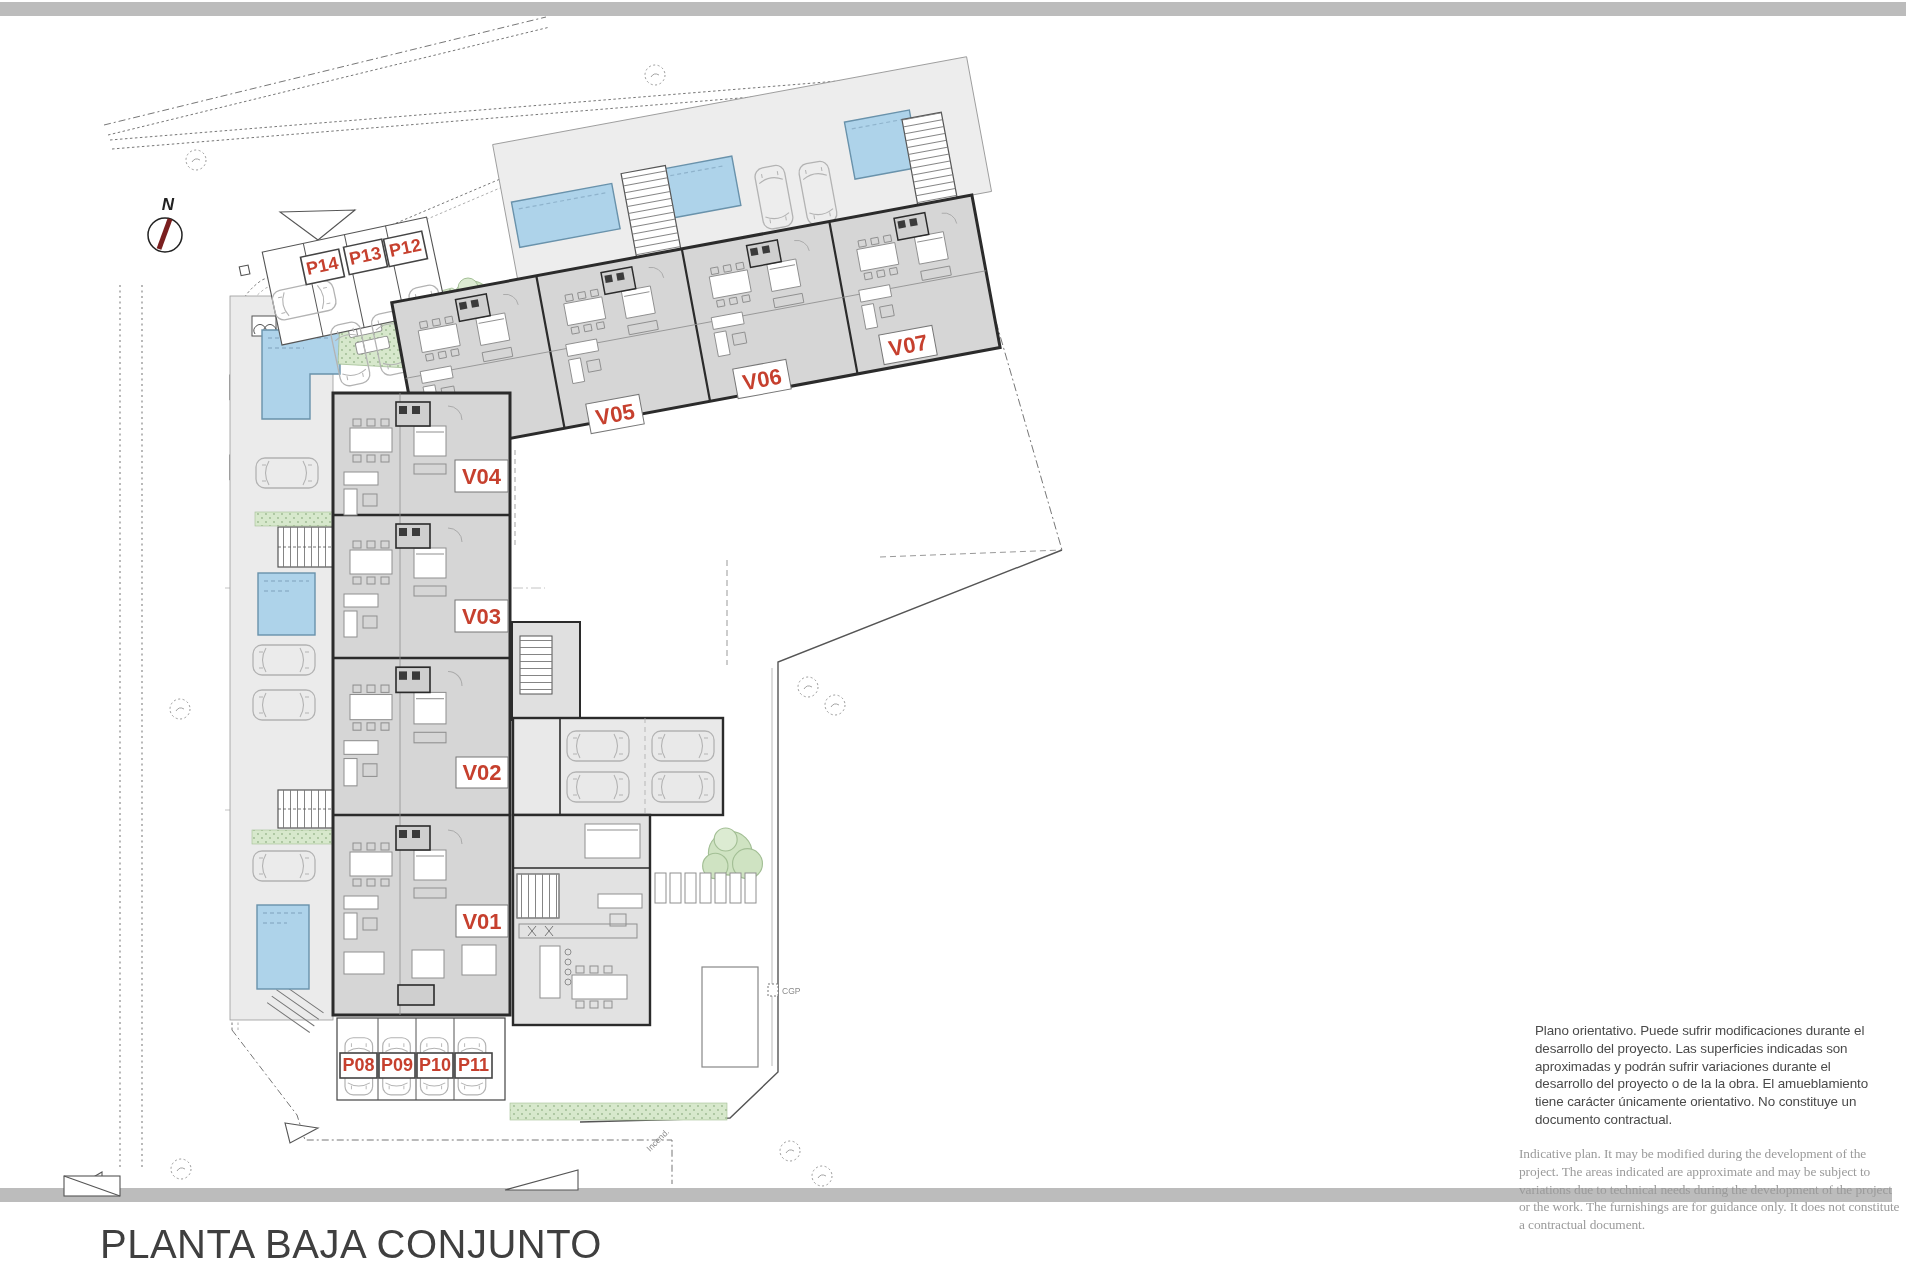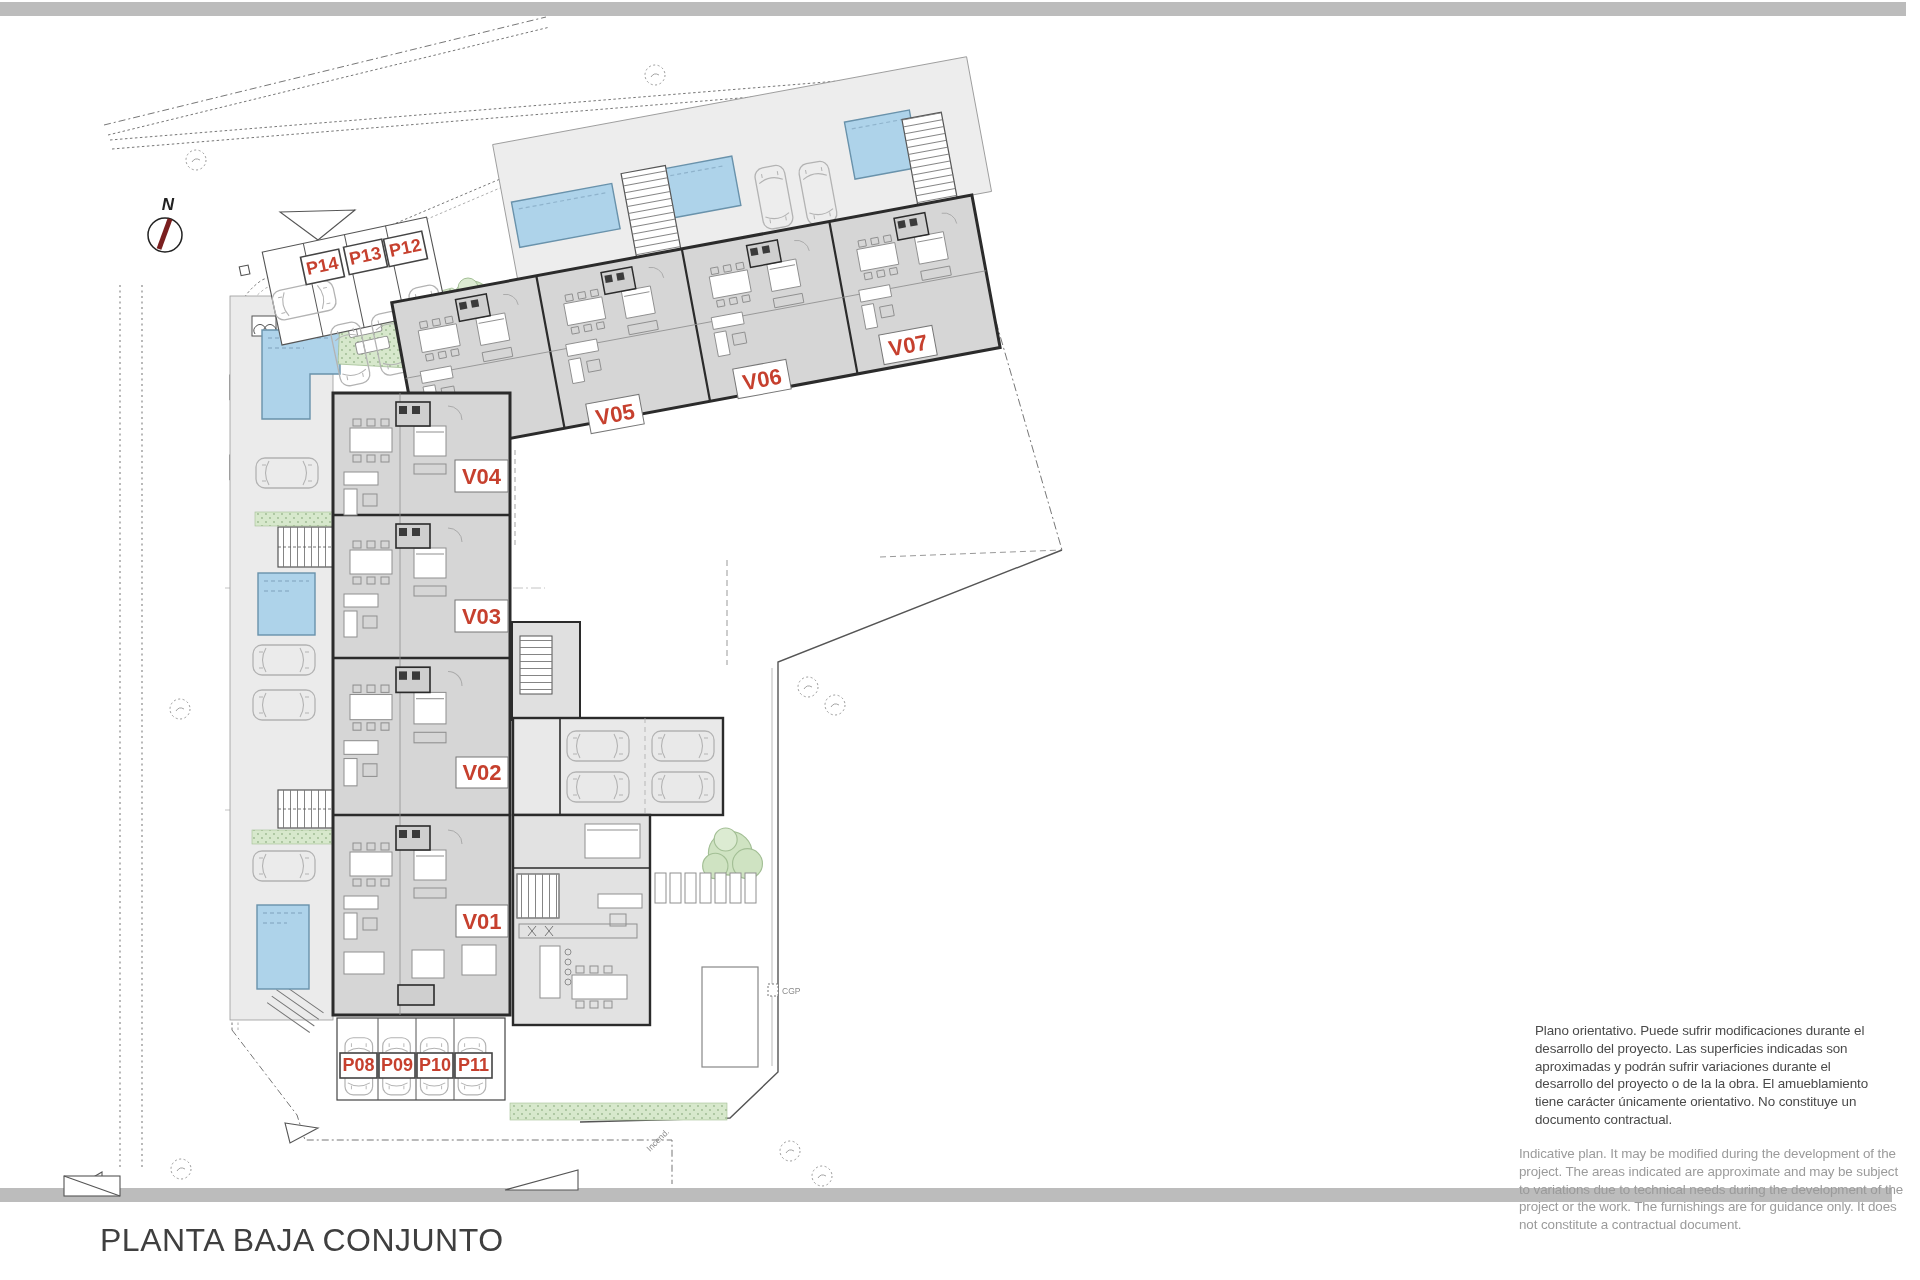--- a/index.html
+++ b/index.html
@@ -1,24 +1,24 @@
 <!DOCTYPE html>
 <html><head>
 <meta charset="utf-8">
 <style>
   html,body{margin:0;padding:0;background:#fff;}
   #page{position:relative;width:1920px;height:1280px;background:#ffffff;overflow:hidden;
         font-family:"Liberation Sans", sans-serif;}
   #plan-svg{position:absolute;left:0;top:0;}
-  #sheet-title{position:absolute;left:100px;top:1222px;font-size:32px;letter-spacing:.5px;
+  #sheet-title{position:absolute;left:100px;top:1222px;font-size:40px;letter-spacing:.5px;
         color:#3f3f3f;font-weight:400;white-space:nowrap;}
   #disclaimer{position:absolute;left:1519px;top:1006px;width:386px;font-size:13.4px;
         line-height:1.33;letter-spacing:-.1px;}
   #disclaimer .es{color:#4a4a4a;margin:16px;}
-  #disclaimer .en{color:#9b9b9b;margin:0;}
+  #disclaimer .en{color:#9b9b9b;margin:0;font-family:Liberation Serif, serif;}
   .bar{position:absolute;left:0;height:14px;background:#bcbcbc;}
   text.vlabel{font-family:"Liberation Sans",sans-serif;font-weight:bold;fill:#c6402e;font-size:22px;}
   text.plabel{font-family:"Liberation Sans",sans-serif;font-weight:bold;fill:#c6402e;font-size:18px;}
   text.tiny{font-family:"Liberation Sans",sans-serif;fill:#8a8a8a;font-size:8.5px;}
   .labelbox{fill:#ffffff;stroke:#777;stroke-width:1;}
   .pbox{fill:#ffffff;stroke:#444;stroke-width:1.6;}
 </style>
 </head>
 <body>
 

